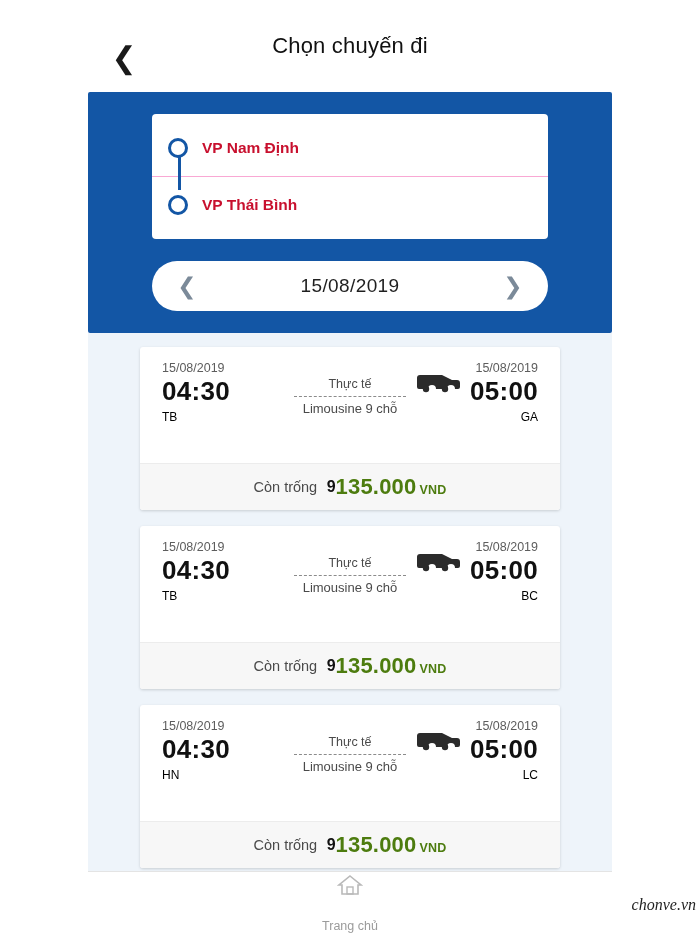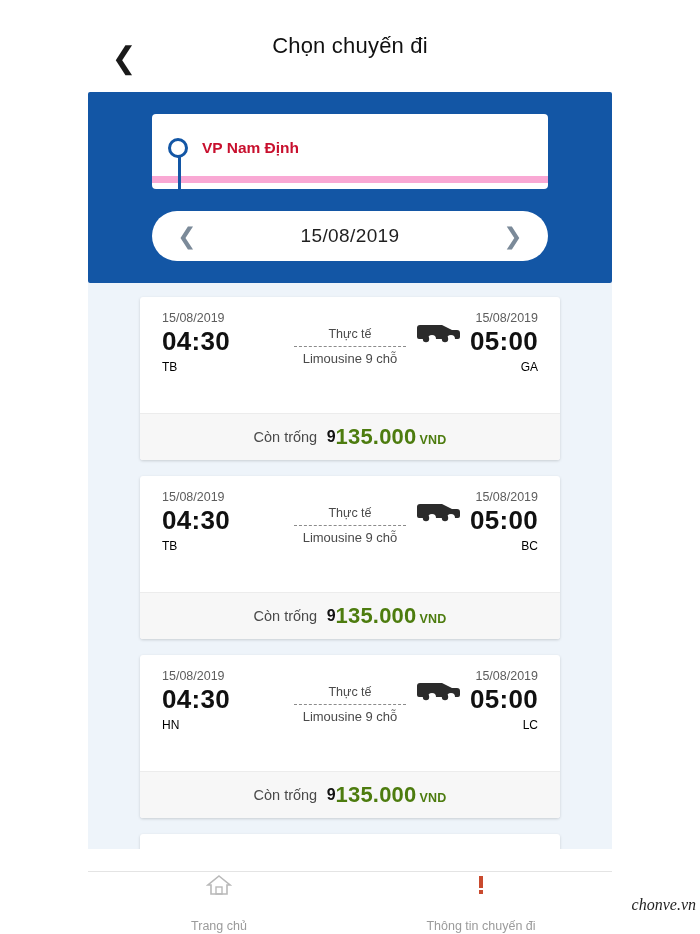--- a/index.html
+++ b/index.html
@@ -68,21 +68,21 @@
     position: relative;
   }
   .route-row {
     display: flex;
     align-items: center;
     height: 56px;
     padding-left: 16px;
     position: relative;
   }
   .route-row.first {
-    border-bottom: 7px solid #f9a8d4;
+    border-bottom: 1px solid #f9a8d4;
     align-items: center;
   }
   .circle {
     width: 20px;
     height: 20px;
     border: 3px solid #1356a5;
     border-radius: 50%;
     background: #ffffff;
     flex: none;
     margin-right: 14px;
@@ -290,20 +290,24 @@
     <div class="back-btn">❮</div>
     <div class="header-title">Chọn chuyến đi</div>
   </div>
 
   <div class="route-panel">
     <div class="route-card">
       <div class="connector"></div>
       <div class="route-row first">
         <div class="circle"></div>
         <div class="route-text">VP Nam Định</div>
+      </div>
+      <div class="route-row">
+        <div class="circle"></div>
+        <div class="route-text">VP Thái Bình</div>
       </div>
     </div>
 
     <div class="date-bar">
       <div class="date-arrow">❮</div>
       <div class="date-value">15/08/2019</div>
       <div class="date-arrow">❯</div>
     </div>
   </div>
 
@@ -427,26 +431,17 @@
   <div class="bottom-nav">
     <div class="nav-item">
       <span>
         <svg width="26" height="24" viewBox="0 0 26 24">
           <path d="M13 3 L24 12 h-3 v9 h-16 v-9 h-3 z" fill="none" stroke="#b9b9b9" stroke-width="1.6"></path>
           <rect x="10" y="14" width="6" height="7" fill="none" stroke="#b9b9b9" stroke-width="1.4"></rect>
         </svg>
       </span>
       <span class="nav-label">Trang chủ</span>
     </div>
-    <div class="nav-item">
-      <span>
-        <svg width="14" height="24" viewBox="0 0 14 24">
-          <rect x="5" y="3" width="4" height="12" fill="#c94a2e"></rect>
-          <rect x="5" y="17" width="4" height="4" fill="#c94a2e"></rect>
-        </svg>
-      </span>
-      <span class="nav-label">Thông tin chuyến đi</span>
-    </div>
   </div>
 
   <div class="watermark">chonve.vn</div>
 
 </div>
 
 </body></html>

